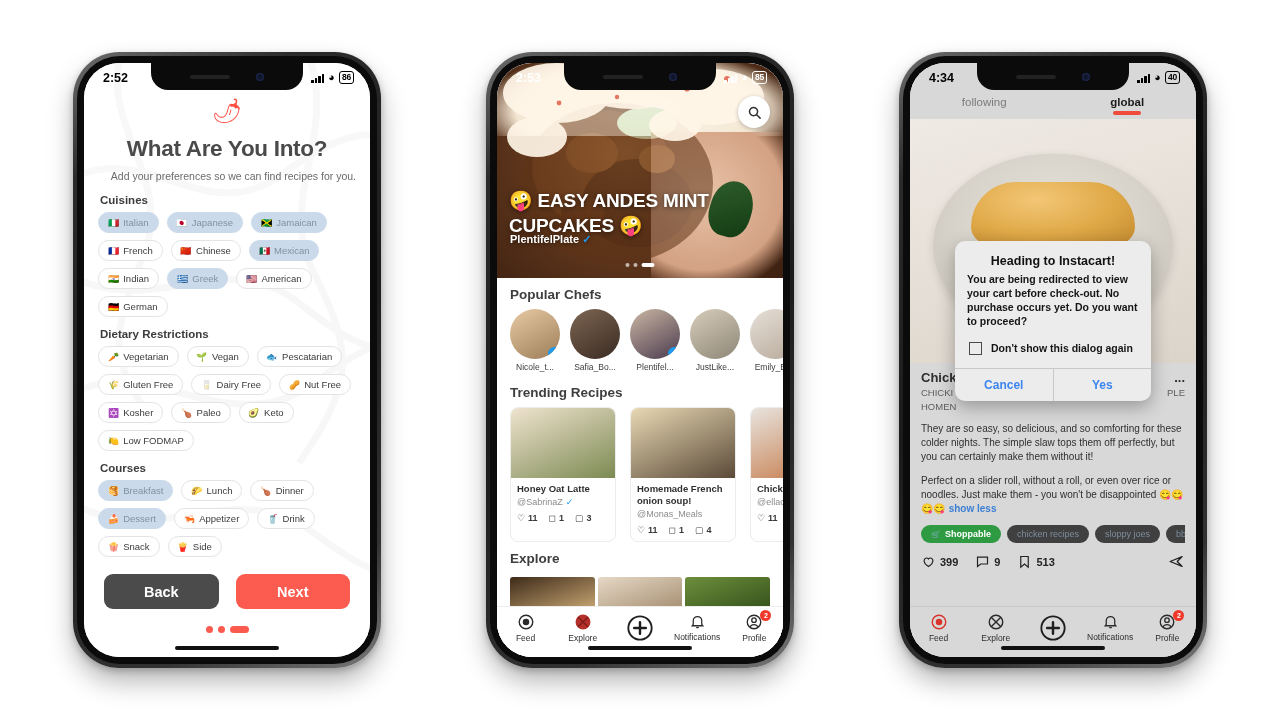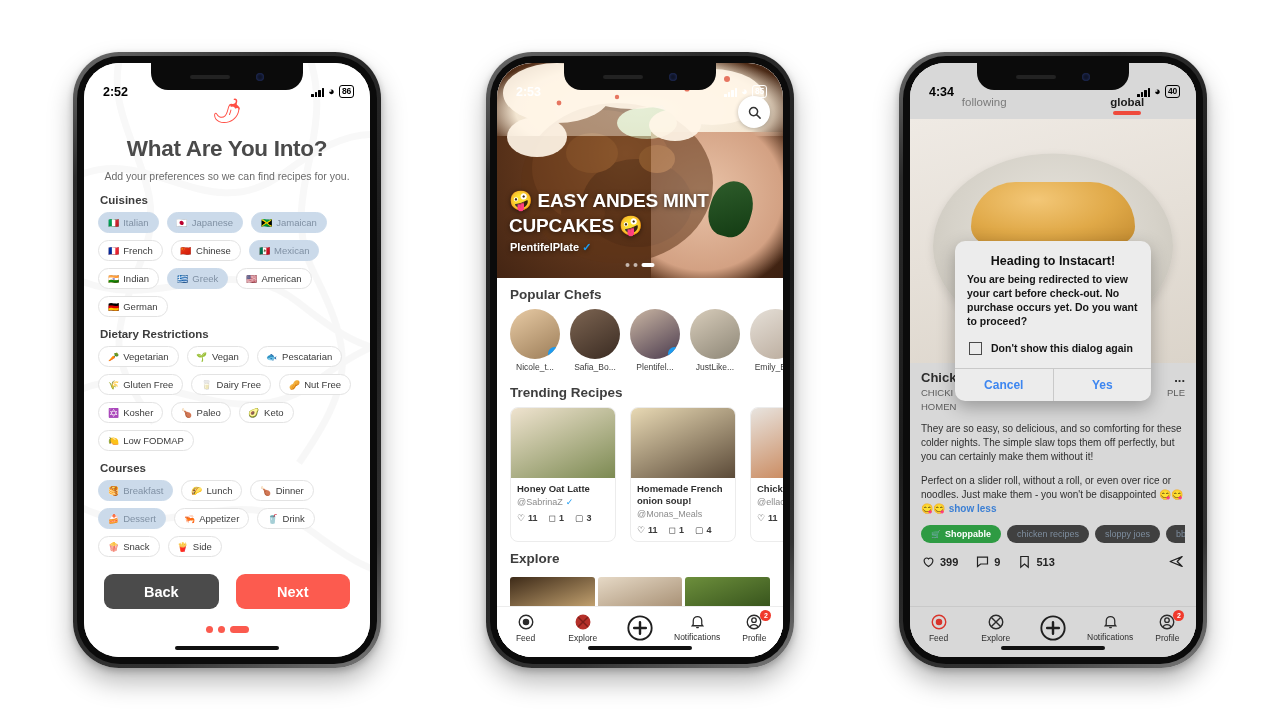--- a/index.html
+++ b/index.html
@@ -37,42 +37,42 @@
   .notch .cam { width: 8px; height: 8px; border-radius: 50%; background: #101426; box-shadow: inset 0 0 3px #2a3c7a; }
   .homebar {
     position: absolute; bottom: 7px; left: 50%; transform: translateX(-50%);
     width: 104px; height: 4px; border-radius: 3px; background: #111; z-index: 45;
   }
 
   
   .statusbar {
     position: absolute; top: 0; left: 0; right: 0; height: 27px; z-index: 35;
     display: flex; align-items: center; justify-content: space-between;
-    padding: 2px 16px 0 19px; font-size: 12.5px; font-weight: bold; color: #000; margin-top: 14px;
+    padding: 2px 16px 0 19px; font-size: 12.5px; font-weight: bold; color: #000;
   }
   .statusbar .right { display: flex; align-items: center; gap: 4px; }
   .sig { display: inline-flex; align-items: flex-end; gap: 1px; height: 10px; }
   .sig i { display: block; width: 2.5px; background: #000; border-radius: .5px; }
   .sig i:nth-child(1){height:3px}.sig i:nth-child(2){height:5px}.sig i:nth-child(3){height:7px}.sig i:nth-child(4){height:9px}
   .wifi { font-size: 11px; line-height: 1; }
   .batt {
     border: 1.6px solid #000; border-radius: 3px; padding: 0 2px;
     font-size: 8.5px; line-height: 11px; font-weight: bold; letter-spacing: -.2px;
   }
 
   
   .p1 { position: absolute; inset: 0; background: #fff; }
   .p1 .bgswirl { position: absolute; inset: 0; opacity: .5; }
   .p1 .content { position: absolute; top: 27px; left: 0; right: 0; bottom: 0; padding: 6px 14px 0; }
   .chili { text-align: center; font-size: 24px; line-height: 30px; color: #ff4f45; }
   .p1 h1 {
     text-align: center; font-size: 22.5px; font-weight: bold; color: #4a4a4a;
     margin-top: 10px; letter-spacing: -.3px;
   }
-  .p1 .sub { text-align: center; font-size: 10.5px; color: #6b6b6b; margin-top: 7px; line-height: 14px; }
+  .p1 .sub { text-align: right; font-size: 10.5px; color: #6b6b6b; margin-top: 7px; line-height: 14px; }
   .p1 .sec { font-size: 11.5px; font-weight: bold; color: #3c3c3c; margin: 11px 0 6px 2px; }
   .chiprow { display: flex; flex-wrap: wrap; gap: 7px 8px; }
   .chip {
     display: inline-flex; align-items: center; gap: 4px;
     height: 21px; padding: 0 9px; border-radius: 11px;
     border: 1px solid #e3e3e3; background: #fff;
     font-size: 9.5px; color: #3b3b3b; white-space: nowrap;
   }
   .chip.on { background: #cbdaea; border-color: #cbdaea; color: #8091a4; }
   .chip .fg { font-size: 9px; }
@@ -112,21 +112,21 @@
     position: absolute; right: 13px; top: 33px; width: 32px; height: 32px; border-radius: 50%;
     background: #fff; display: flex; align-items: center; justify-content: center; z-index: 5;
     box-shadow: 0 1px 4px rgba(0,0,0,.25);
   }
   .hero .htitle {
     position: absolute; left: 12px; right: 14px; bottom: 40px; z-index: 4;
     color: #fff; font-size: 19px; font-weight: bold; line-height: 25px;
     text-shadow: 0 1px 5px rgba(0,0,0,.55); letter-spacing: -.2px;
   }
   .hero .hauthor {
-    position: absolute; left: 13px; bottom: 24px; z-index: 4;
+    position: absolute; left: 13px; bottom: 32px; z-index: 4;
     color: #fff; font-size: 11px; font-weight: bold; text-shadow: 0 1px 4px rgba(0,0,0,.6);
   }
   .hero .hdots { position: absolute; bottom: 11px; left: 50%; transform: translateX(-50%); display: flex; gap: 4px; align-items: center; z-index: 4; }
   .hero .hdots i { width: 4px; height: 4px; border-radius: 3px; background: rgba(255,255,255,.65); }
   .hero .hdots i.w { width: 13px; background: #fff; }
 
   .p2 .feed { flex: 1 1 auto; overflow: hidden; background: #fff; }
   .p2 .sechead { font-size: 13.5px; font-weight: bold; color: #3e3e3e; padding: 9px 13px 7px; }
   .chefs { display: flex; gap: 10px; padding: 0 13px 4px; overflow: hidden; }
   .chef { width: 50px; flex: 0 0 auto; text-align: center; }

